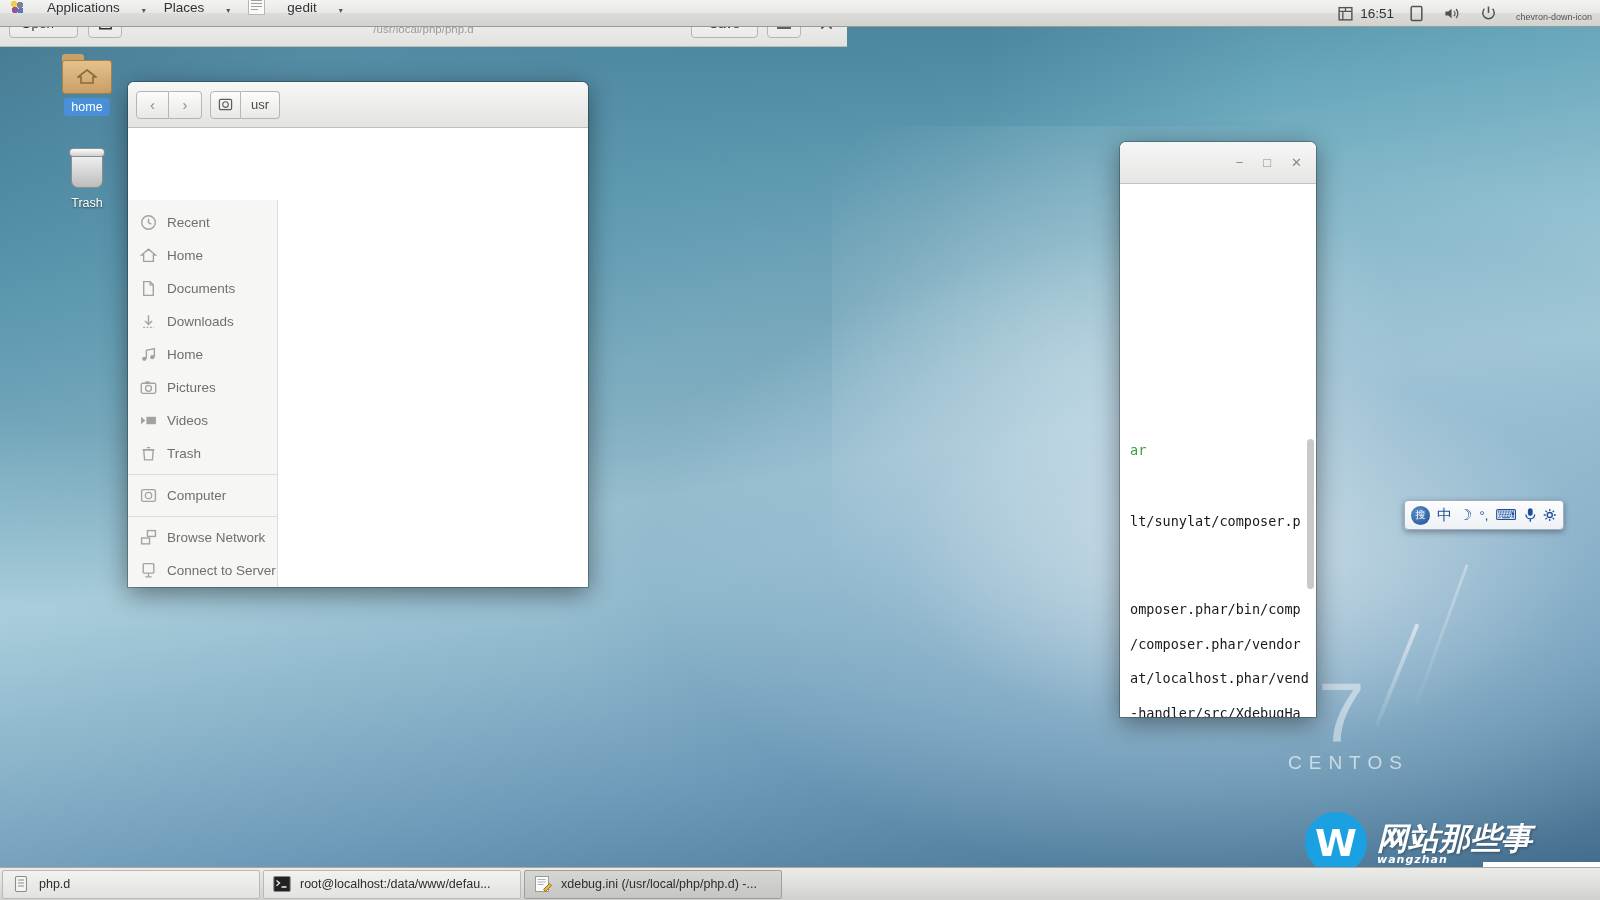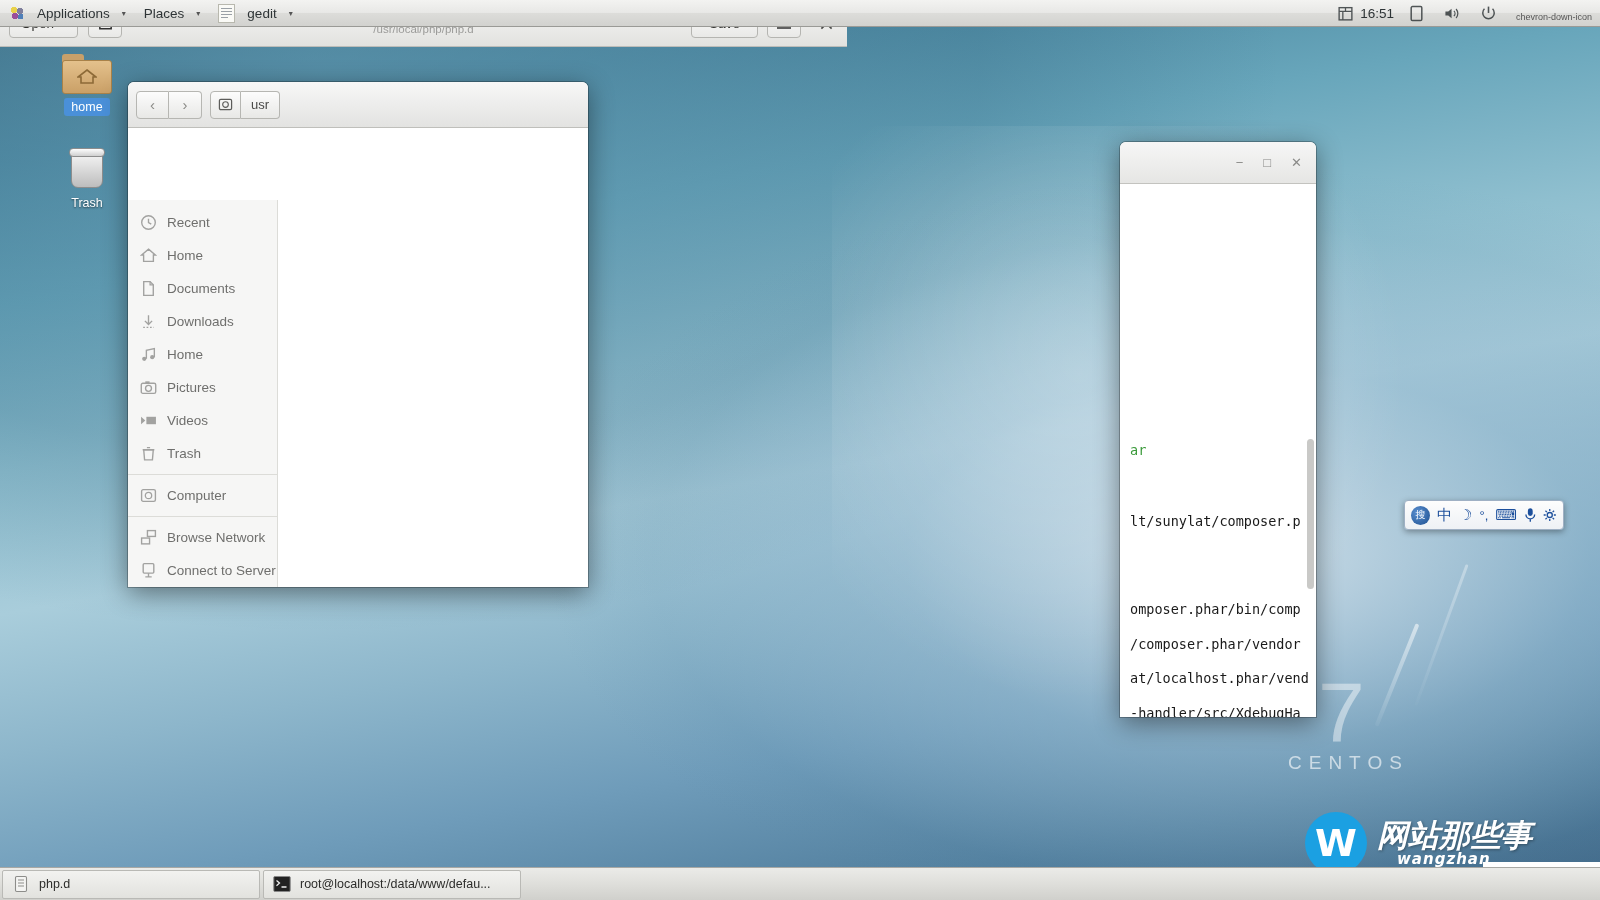--- a/index.html
+++ b/index.html
@@ -44,22 +44,22 @@
 
   
   #top-panel {
     position: absolute; left: 0; top: 0; width: 1600px; height: 27px;
     background: linear-gradient(180deg,#f3f3f1 0%, #e8e8e6 48%, #dcdcd9 52%, #d2d2cf 100%);
     border-bottom: 1px solid #9a9a96;
     display: flex; align-items: center; font-size: 13.5px; color: #2e3436;
     z-index: 50;
   }
   .panel-btn {
-    display: flex; align-items: center; gap: 12px; height: 27px;
-    padding: 0 9px; cursor: default; white-space: nowrap;
+    display: flex; align-items: flex-end; gap: 22px; height: 27px;
+    padding: 12px 9px; cursor: default; white-space: nowrap;
   }
   .caret { font-size: 8px; color: #555; }
   #app-logo {
     width: 16px; height: 16px; position: relative; flex: none;
   }
   #app-logo::before, #app-logo::after {
     content: ''; position: absolute; left: 2px; top: 2px; width: 12px; height: 12px;
     background:
       radial-gradient(circle at 3px 3px, #e9d24a 0 3px, transparent 3px),
       radial-gradient(circle at 9px 4px, #7f7f9c 0 3px, transparent 3px),
@@ -259,22 +259,22 @@
     width: 62px; height: 62px; border-radius: 50%; background: #1ba0e2;
     display: flex; align-items: center; justify-content: center;
     color: #fff; font-size: 38px; font-weight: bold; font-family: "DejaVu Sans", sans-serif;
   }
   #wm-cn {
     font-family: "DejaVu Sans", sans-serif; font-size: 31px; font-weight: bold;
     color: #fff; font-style: italic; text-shadow: 1px 1px 3px rgba(0,0,0,.35);
     line-height: 34px;
   }
   #wm-py {
-    font-family: "DejaVu Sans", sans-serif; font-size: 15px; font-weight: bold;
-    font-style: italic; color: #fff; letter-spacing: 1px; margin-top: -2px; margin-left: 20px;
+    font-family: "DejaVu Sans", sans-serif; font-size: 11px; font-weight: bold;
+    font-style: italic; color: #fff; letter-spacing: 1px; margin-top: -2px;
   }
   #wm-badge {
     position: absolute; left: 1483px; top: 862px; width: 117px; height: 38px;
     background: #fff; display: flex; align-items: center; gap: 6px;
     padding-left: 8px; z-index: 45;
   }
   #wm-badge .cloud {
     width: 24px; height: 24px; border-radius: 50%;
     border: 2px solid #9a9a9a; display: flex; align-items: center; justify-content: center;
     color: #9a9a9a; font-size: 12px;
@@ -558,20 +558,28 @@
     </svg>
     <span class="task-lbl">php.d</span>
   </div>
   <div class="task-item">
     <svg class="task-ico" viewBox="0 0 18 18">
       <rect x="0.8" y="1.5" width="16.4" height="15" rx="1" fill="#222" stroke="#888" stroke-width="1"></rect>
       <path d="M3.5 5.5l3 2.6-3 2.6M8.5 12h5" stroke="#eee" stroke-width="1.3" fill="none"></path>
     </svg>
     <span class="task-lbl">root@localhost:/data/www/defau...</span>
   </div>
+  <div class="task-item active">
+    <svg class="task-ico" viewBox="0 0 18 18">
+      <rect x="1.5" y="1.5" width="13" height="15" fill="#fbfbf7" stroke="#9a9a96" stroke-width="1"></rect>
+      <path d="M3.6 4.5h8M3.6 7h8M3.6 9.5h6" stroke="#9fb4c8" stroke-width="1.1"></path>
+      <path d="M9.5 14.5l6-6 2 2-6 6z" fill="#e8b63a" stroke="#8d6a1d" stroke-width=".9"></path>
+    </svg>
+    <span class="task-lbl">xdebug.ini (/usr/local/php/php.d) -...</span>
+  </div>
 </div>
 
 <div id="top-panel">
   <div class="panel-btn">
     <span id="app-logo"></span>
     <span>Applications</span>
     <span class="caret">▾</span>
   </div>
   <div class="panel-btn">
     <span>Places</span>

